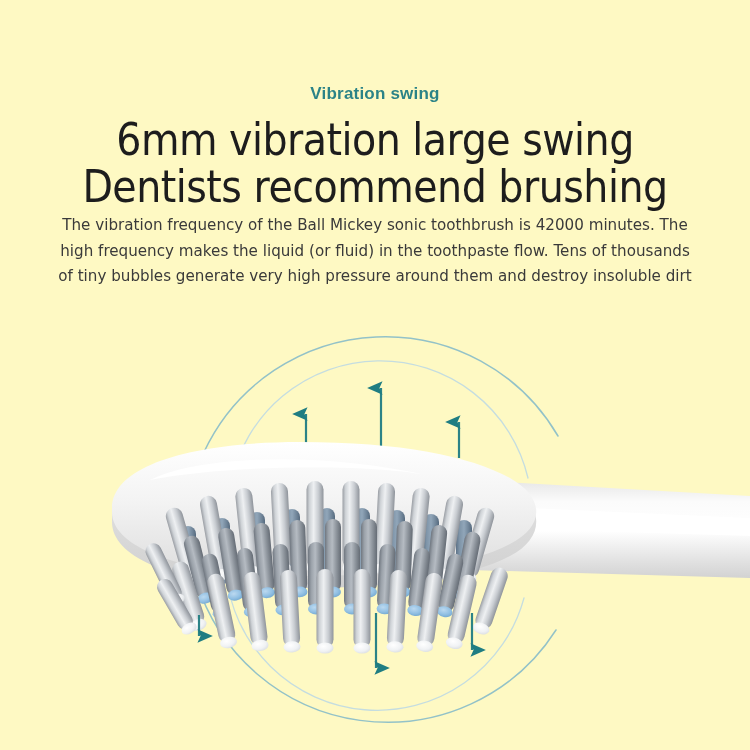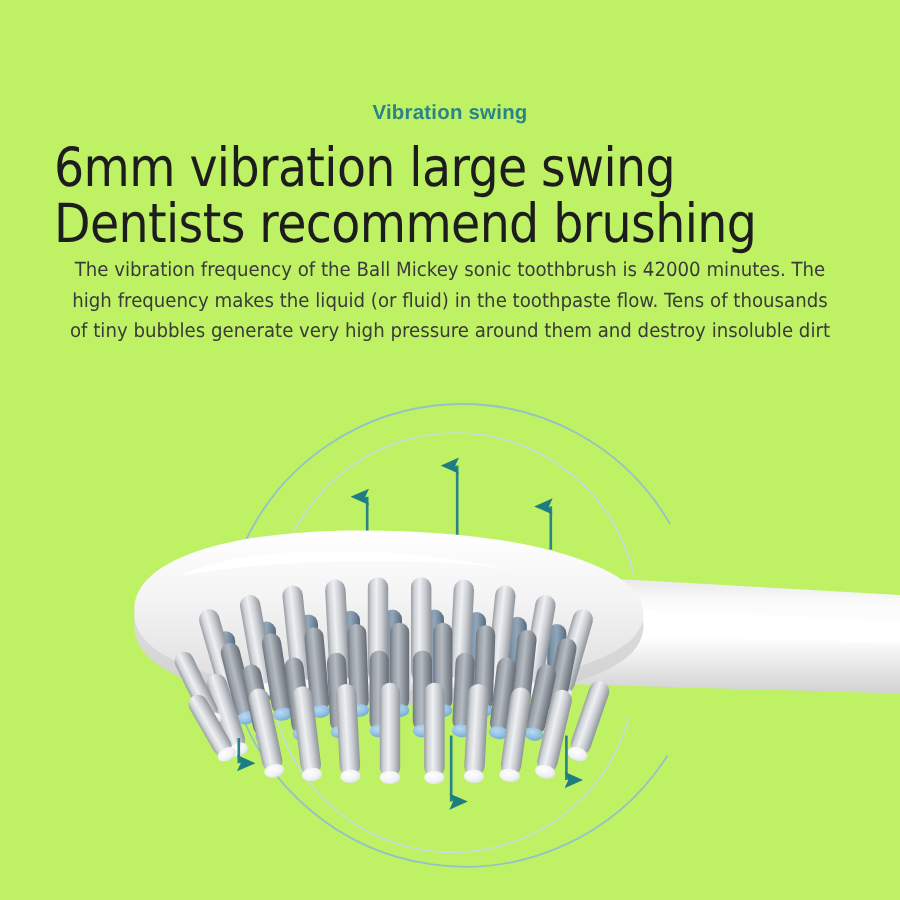--- a/index.html
+++ b/index.html
@@ -12,21 +12,21 @@
     background: #f4f4f4;
     font-family: "Liberation Sans", sans-serif;
     overflow: hidden;
     position: relative;
   }
 
   #page {
     position: relative;
     width: 750px;
     height: 750px;
-    background: #bef264;
+    background: #fef9c3;
     overflow: hidden;
   }
 
   
   .eyebrow {
     position: absolute;
     top: 84px;
     left: 0;
     width: 750px;
     text-align: center;
@@ -35,21 +35,21 @@
     letter-spacing: .2px;
     color: #2b8387;
     font-family: "Liberation Sans", sans-serif;
   }
 
   .headline {
     position: absolute;
     top: 116px;
     left: 0;
     width: 750px;
-    text-align: left;
+    text-align: center;
     color: #1d1d1d;
   }
   .headline .line {
     display: block;
     font-size: 45px;
     line-height: 47px;
     font-weight: 400;
     letter-spacing: -0.6px;
     transform: scaleX(.88);
     transform-origin: 50% 50%;

